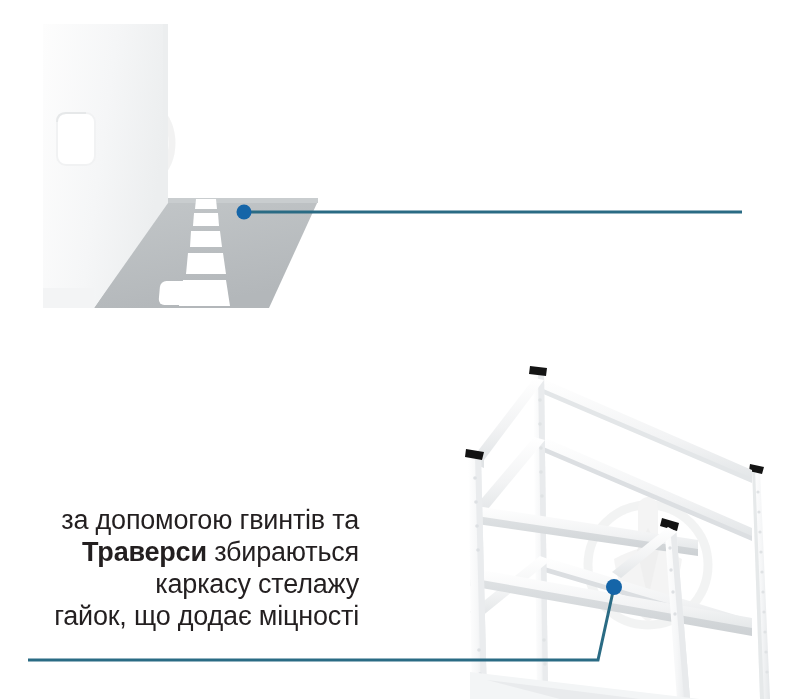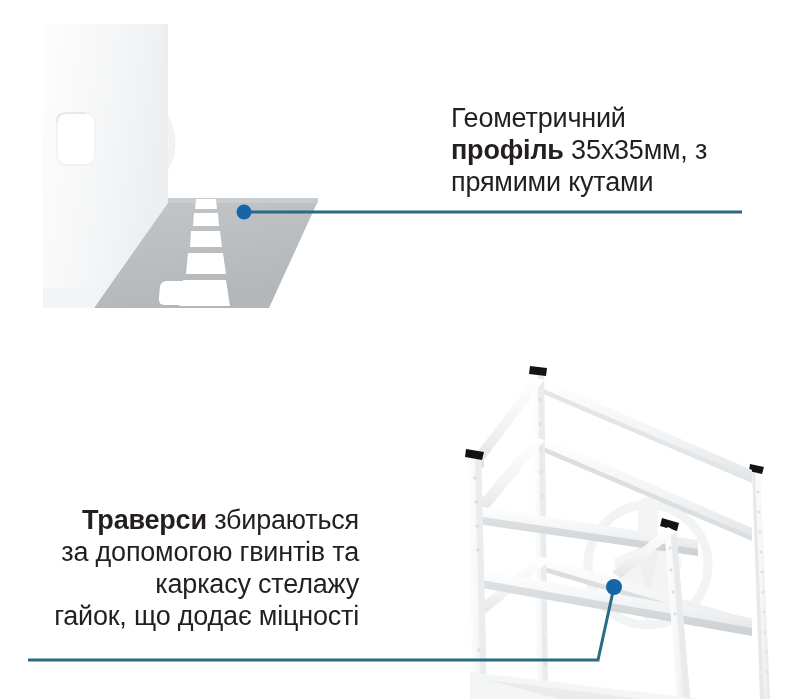--- a/index.html
+++ b/index.html
@@ -224,40 +224,29 @@
 
   <svg class="leader-svg" viewBox="0 0 798 699">
 
     <line id="leader-top-line" x1="244" y1="212" x2="742" y2="212" stroke="#2a6b84" stroke-width="3"></line>
     <circle id="leader-top-dot" cx="244" cy="212" r="7.5" fill="#1565a8"></circle>
 
     <polyline id="leader-bottom-line" points="614,587 598,660 28,660" fill="none" stroke="#2a6b84" stroke-width="3" stroke-linejoin="miter" stroke-linecap="butt"></polyline>
     <circle id="leader-bottom-dot" cx="614" cy="587" r="8" fill="#1565a8"></circle>
   </svg>
 
-  <div class="callout-text" id="callout-top-text">
-    <div>
-      <span>Геометричний</span>
-    </div>
-    <div>
-      <b>профіль</b><span> 35х35мм, з</span>
-    </div>
-    <div>
-      <span>прямими кутами</span>
+
+  <div class="callout-text" id="callout-bottom-text">
+    <div>
+      <span>за допомогою гвинтів та</span>
+    </div>
+    <div>
+      <b>Траверси</b><span> збираються</span>
+    </div>
+    <div>
+      <span>каркасу стелажу</span>
+    </div>
+    <div>
+      <span>гайок, що додає міцності</span>
     </div>
   </div>
 
-  <div class="callout-text" id="callout-bottom-text">
-    <div>
-      <b>Траверси</b><span> збираються</span>
-    </div>
-    <div>
-      <span>за допомогою гвинтів та</span>
-    </div>
-    <div>
-      <span>каркасу стелажу</span>
-    </div>
-    <div>
-      <span>гайок, що додає міцності</span>
-    </div>
-  </div>
-
 </div>
 
 </body></html>

